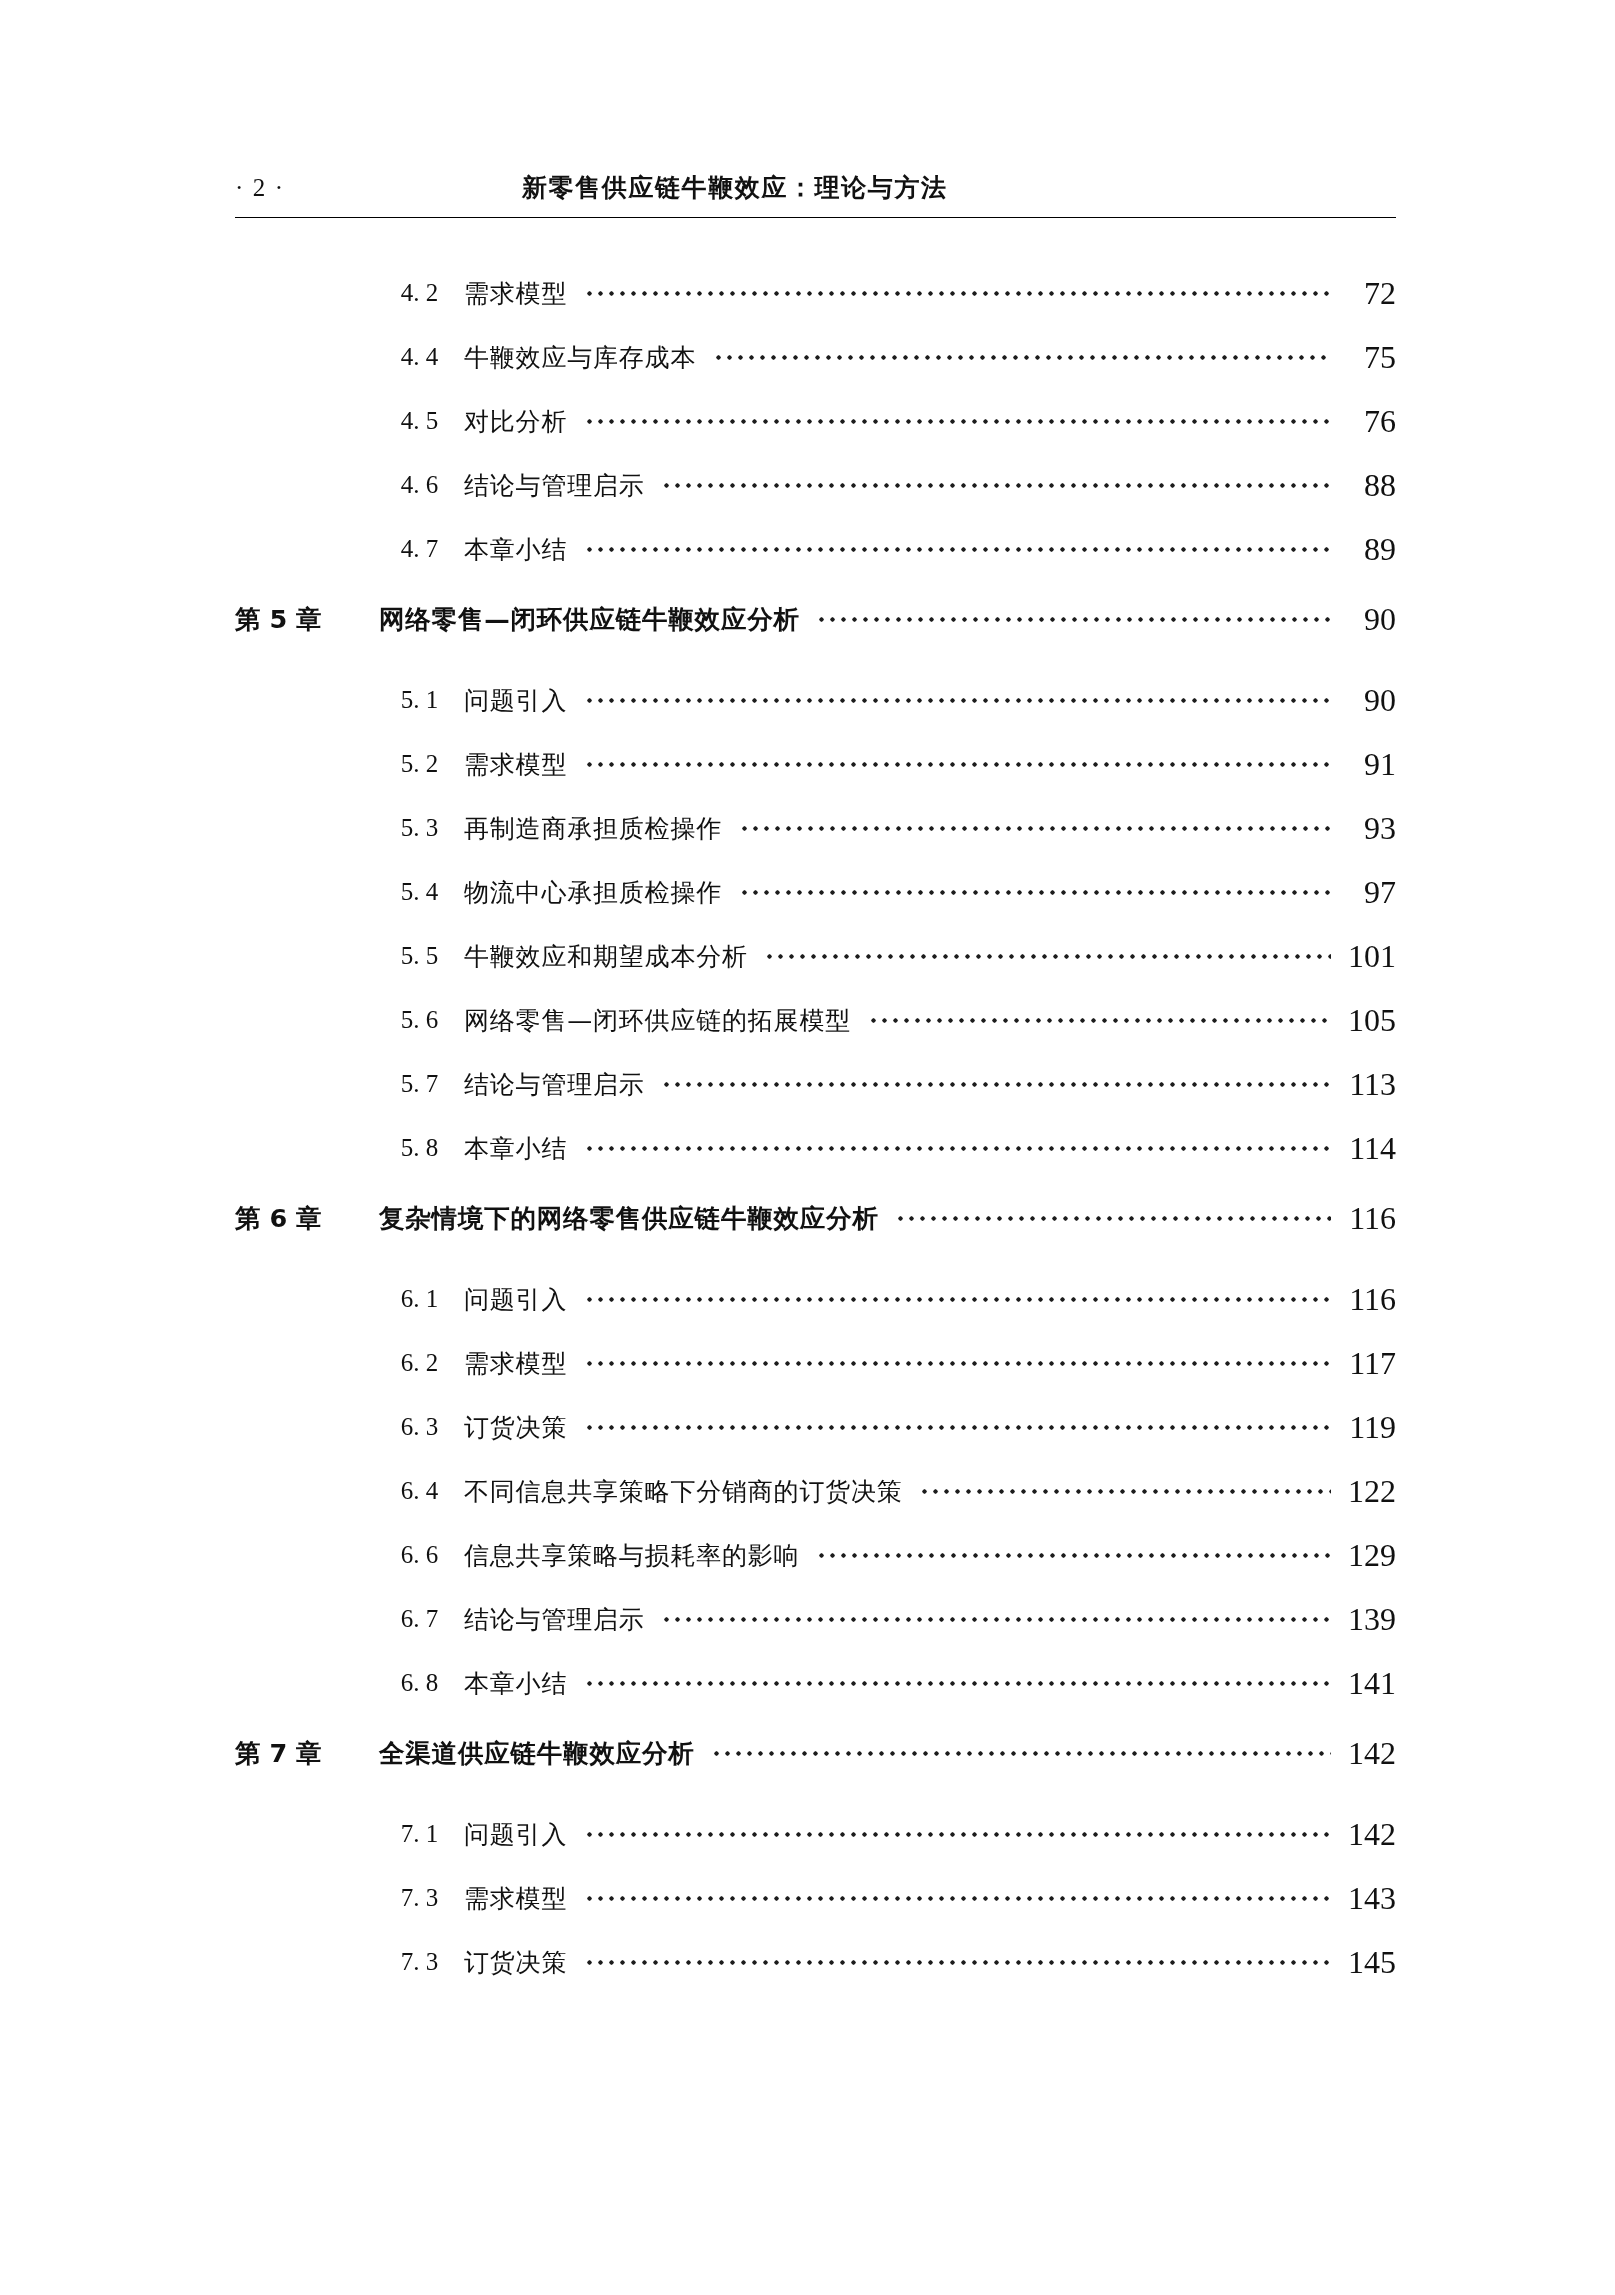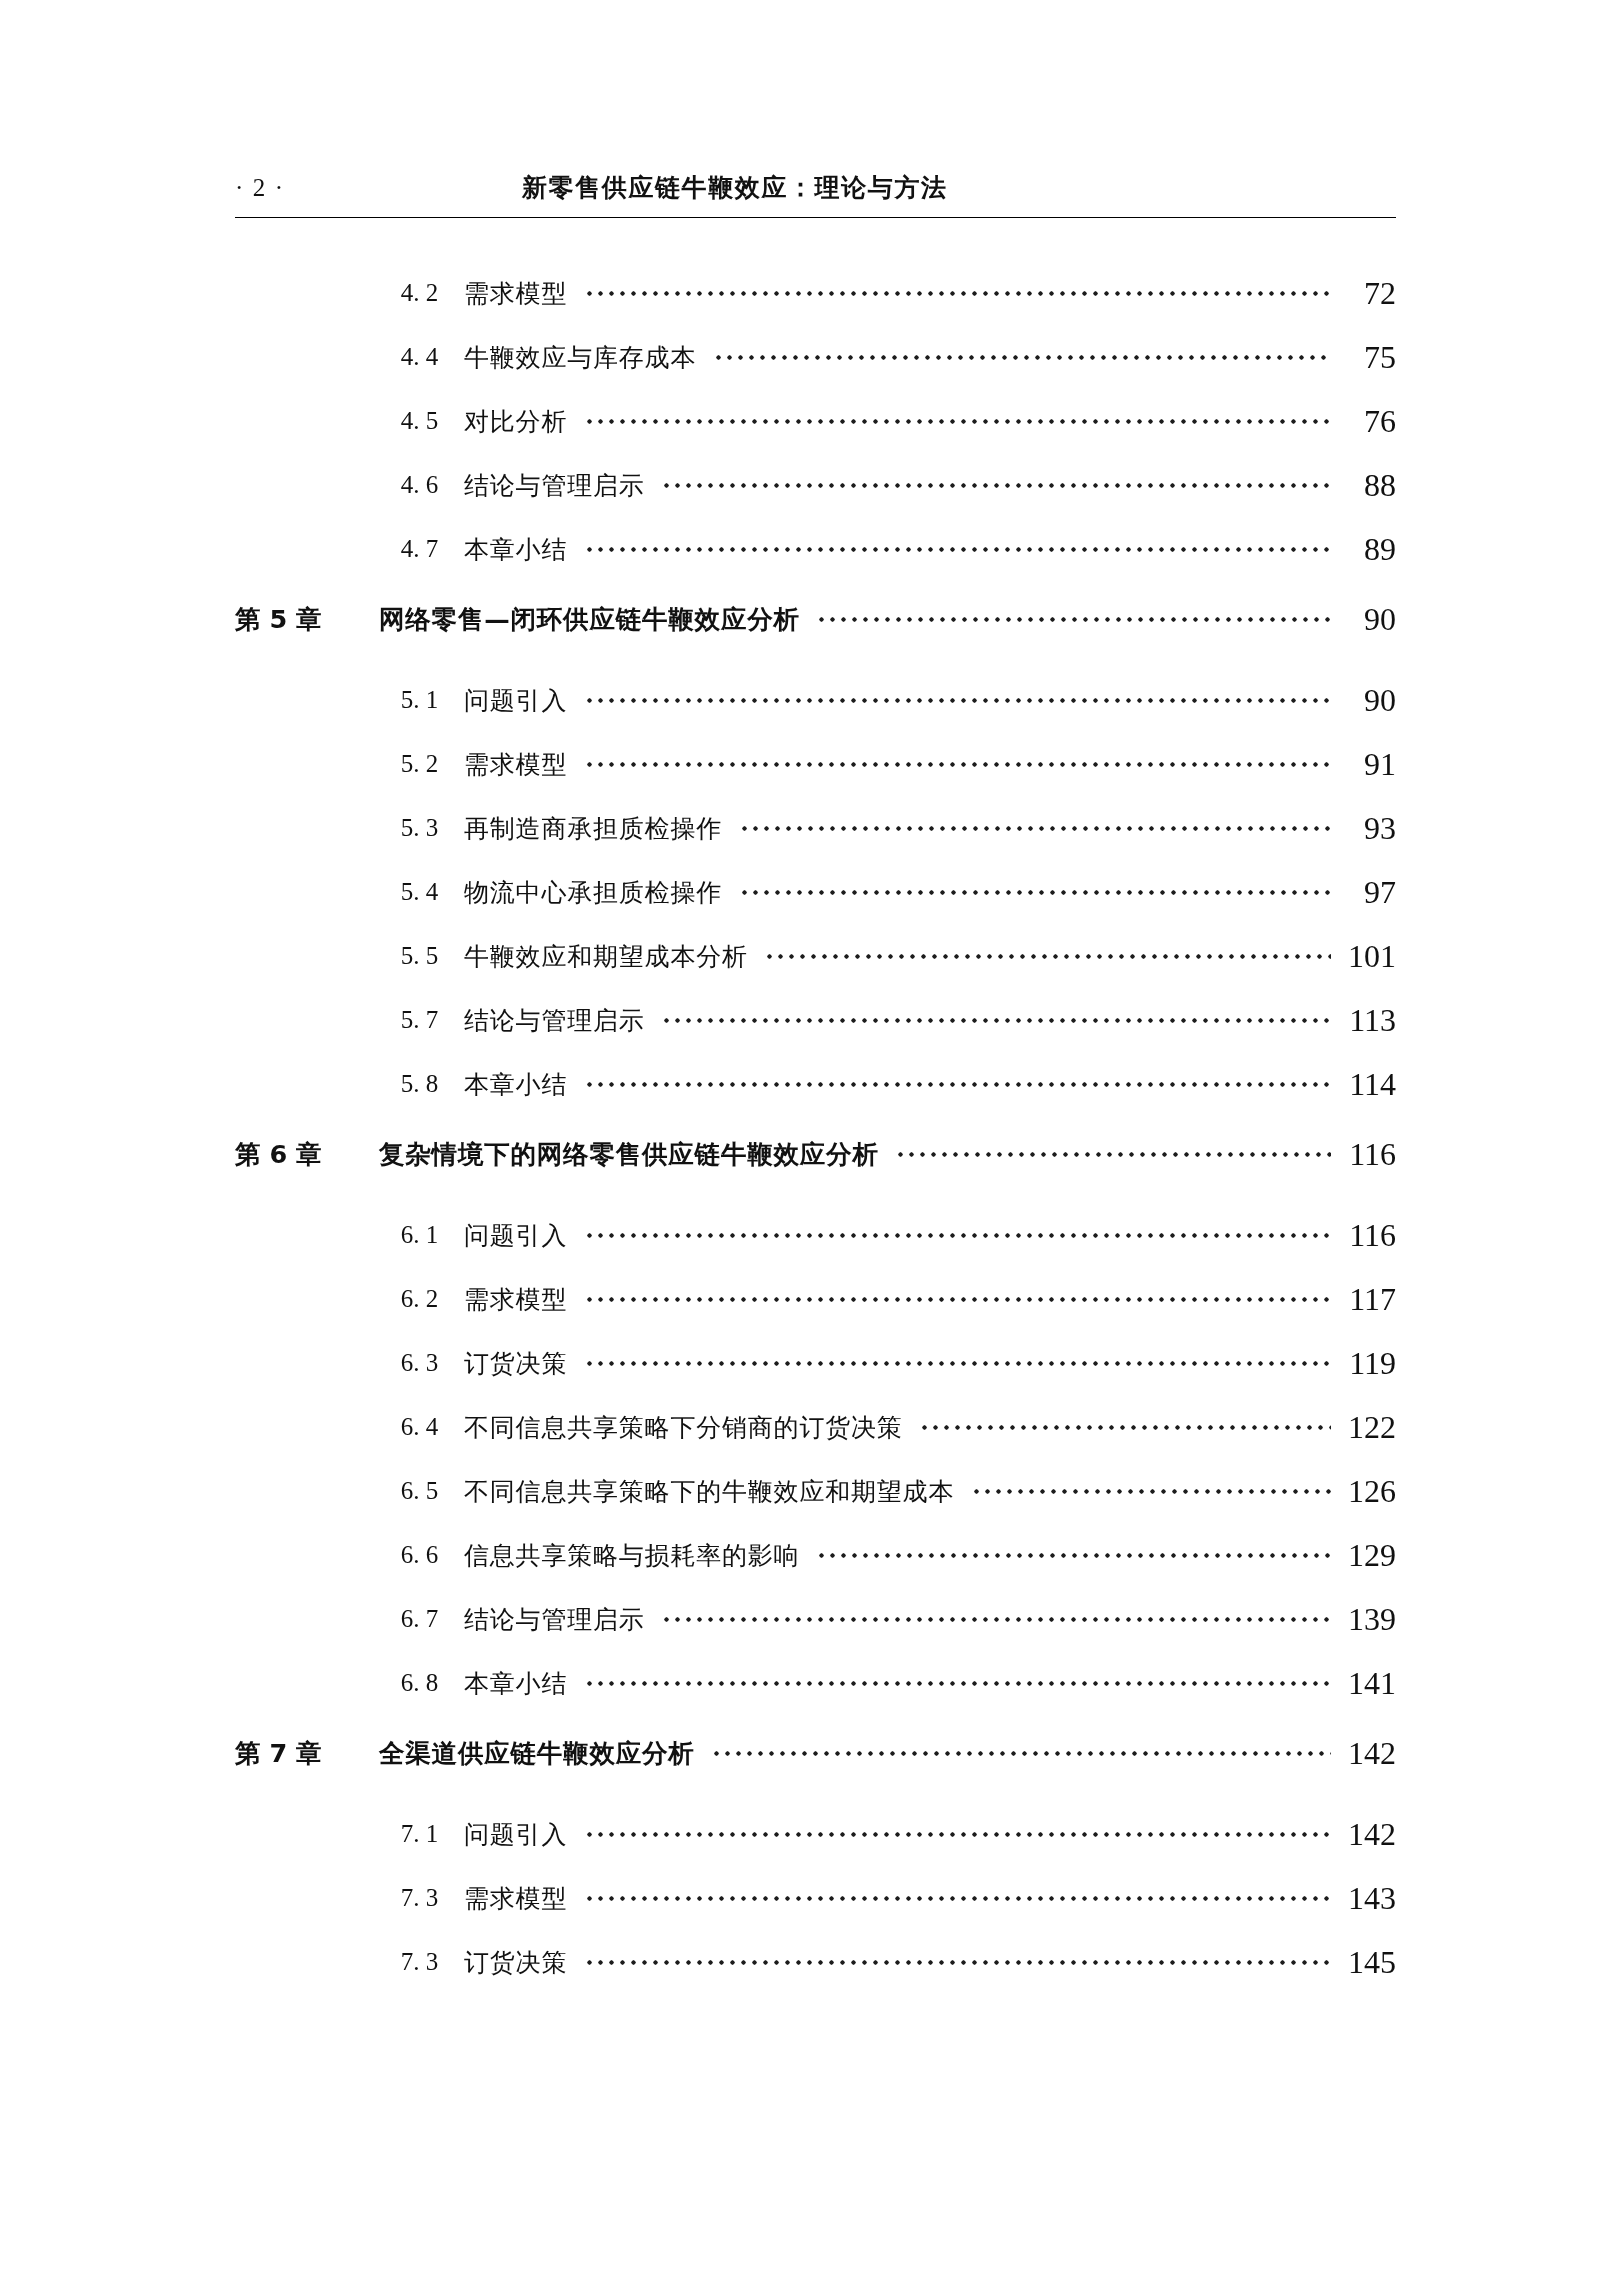--- a/index.html
+++ b/index.html
@@ -166,20 +166,26 @@
           <span class="dots"></span>
           <span class="pageno">97</span>
         </div>
         <div class="toc-row section">
           <span class="num">5. 5</span>
           <span class="title">牛鞭效应和期望成本分析</span>
           <span class="dots"></span>
           <span class="pageno">101</span>
         </div>
         <div class="toc-row section">
+          <span class="num">5. 6</span>
+          <span class="title">网络零售—闭环供应链的拓展模型</span>
+          <span class="dots"></span>
+          <span class="pageno">105</span>
+        </div>
+        <div class="toc-row section">
           <span class="num">5. 7</span>
           <span class="title">结论与管理启示</span>
           <span class="dots"></span>
           <span class="pageno">113</span>
         </div>
         <div class="toc-row section">
           <span class="num">5. 8</span>
           <span class="title">本章小结</span>
           <span class="dots"></span>
           <span class="pageno">114</span>
@@ -208,26 +214,20 @@
           <span class="dots"></span>
           <span class="pageno">119</span>
         </div>
         <div class="toc-row section">
           <span class="num">6. 4</span>
           <span class="title">不同信息共享策略下分销商的订货决策</span>
           <span class="dots"></span>
           <span class="pageno">122</span>
         </div>
         <div class="toc-row section">
-          <span class="num">6. 5</span>
-          <span class="title">不同信息共享策略下的牛鞭效应和期望成本</span>
-          <span class="dots"></span>
-          <span class="pageno">126</span>
-        </div>
-        <div class="toc-row section">
           <span class="num">6. 6</span>
           <span class="title">信息共享策略与损耗率的影响</span>
           <span class="dots"></span>
           <span class="pageno">129</span>
         </div>
         <div class="toc-row section">
           <span class="num">6. 7</span>
           <span class="title">结论与管理启示</span>
           <span class="dots"></span>
           <span class="pageno">139</span>

